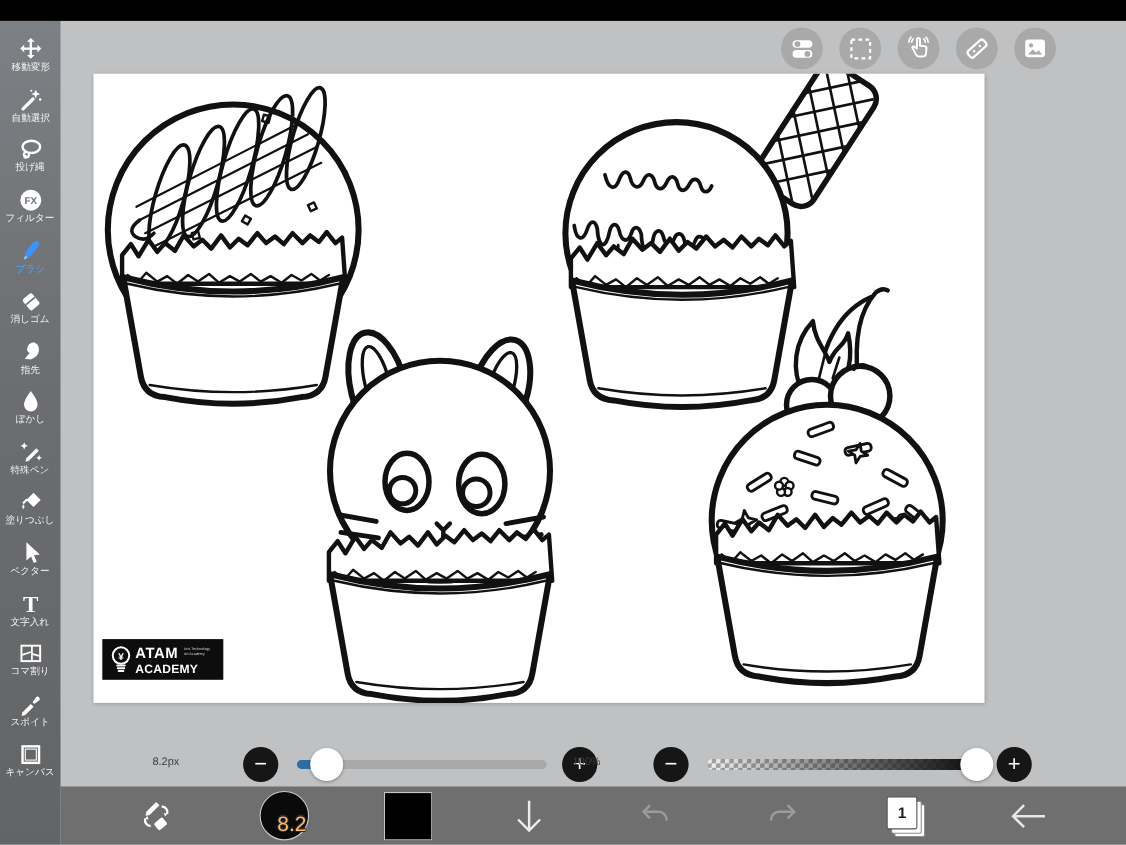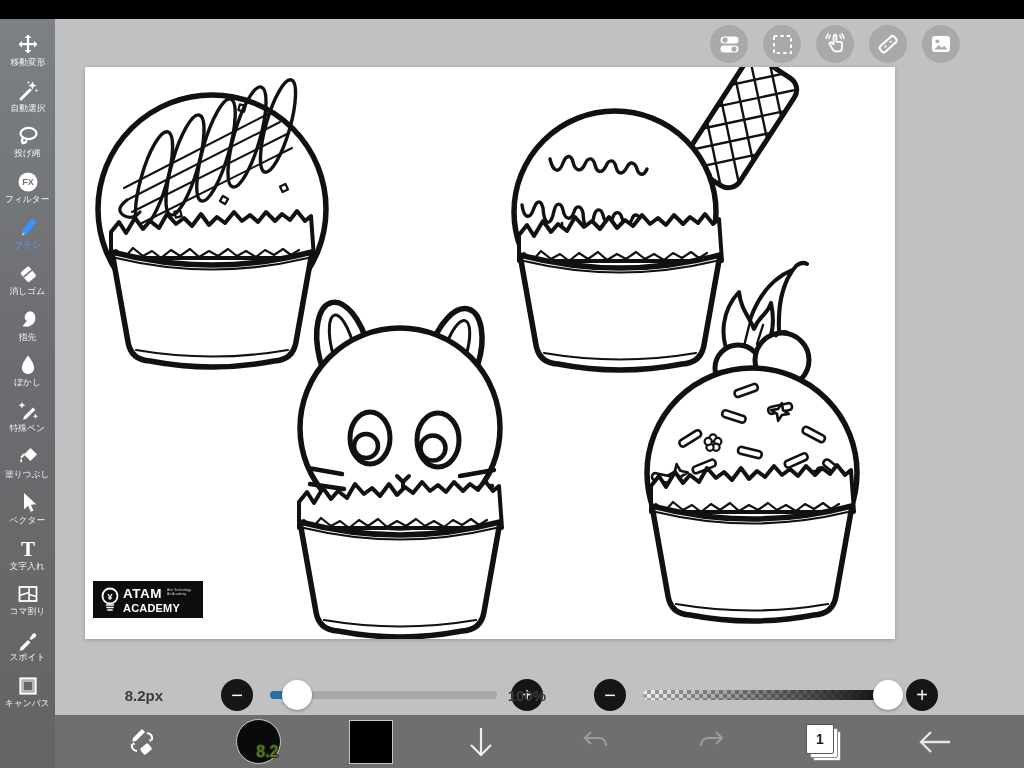--- a/index.html
+++ b/index.html
@@ -20,41 +20,41 @@
   .tool .t-label{font-size:9.5px;line-height:10px;color:#f3f4f5;letter-spacing:0;white-space:nowrap;transform:scale(.92);}
   .tool.active .t-label{color:#4aa3ff;}
   
   .topbtn{position:absolute;top:25px;width:38px;height:38px;border-radius:50%;background:#a9a9aa;display:flex;align-items:center;justify-content:center;z-index:30;}
   
   .canvas{
     position:absolute;left:85px;top:67px;width:810px;height:572px;background:#fff;
     box-shadow:0 1px 4px rgba(0,0,0,.22);z-index:10;
   }
   
-  .slider-label{position:absolute;font-size:15px;color:#3c3c3c;text-align:right;z-index:20;font-weight:bold;}
+  .slider-label{position:absolute;font-size:10px;color:#3c3c3c;text-align:right;z-index:20;}
   .round-btn{position:absolute;width:32px;height:32px;border-radius:50%;background:#161616;color:#fff;
     display:flex;align-items:center;justify-content:center;font-size:20px;line-height:20px;z-index:20;}
   .track{position:absolute;border-radius:5px;z-index:20;}
   .track.size{height:8px;background:#a8a8a8;}
   .track.size .fill{position:absolute;left:0;top:0;height:8px;border-radius:5px;background:#2e6da4;}
   .track.alpha{
     height:10px;border-radius:6px;
     background-image:
       linear-gradient(to right, rgba(180,180,180,0) 0%, rgba(40,40,40,.85) 70%, #0c0c0c 96%),
       linear-gradient(45deg,#9e9e9e 25%,transparent 25%,transparent 75%,#9e9e9e 75%),
       linear-gradient(45deg,#9e9e9e 25%,#f2f2f2 25%,#f2f2f2 75%,#9e9e9e 75%);
     background-size:auto,8px 8px,8px 8px;
     background-position:0 0,0 0,4px 4px;
   }
   .knob{position:absolute;width:30px;height:30px;border-radius:50%;background:#fff;box-shadow:0 1px 3px rgba(0,0,0,.35);z-index:21;}
   
   .bottombar{position:absolute;left:55px;top:715px;width:969px;height:53px;background:#6f6f6f;z-index:30;}
   .bb-item{position:absolute;top:0;height:53px;display:flex;align-items:center;justify-content:center;}
   .brush-preview{position:relative;width:45px;height:45px;border-radius:50%;background:#0a0a0a;border:1.5px solid #c9c9c9;box-sizing:border-box;}
-  .preview-num{position:absolute;right:1px;bottom:2px;font-size:16px;font-weight:bold;color:#4d7c0f;
+  .preview-num{position:absolute;right:1px;bottom:2px;font-size:19px;font-weight:normal;color:#fdba74;
     text-shadow:-1px 0 #2a2a2a,1px 0 #2a2a2a,0 -1px #2a2a2a,0 1px #2a2a2a;}
   .swatch{width:44px;height:44px;background:#000;border:1px solid #c6c6c6;box-sizing:border-box;}
   .layers{position:relative;width:34px;height:36px;}
   .layers .sheet{position:absolute;background:#fff;border:1px solid #8c8c8c;border-radius:2px;width:26px;height:28px;}
   .layers .s3{left:7px;top:7px;} .layers .s2{left:4px;top:4px;}
   .layers .s1{left:0;top:0;border:1.5px solid #555;display:flex;align-items:center;justify-content:center;
     font-size:14px;font-weight:bold;color:#1c1c1c;}
   svg{display:block;}
 </style>
 </head>

